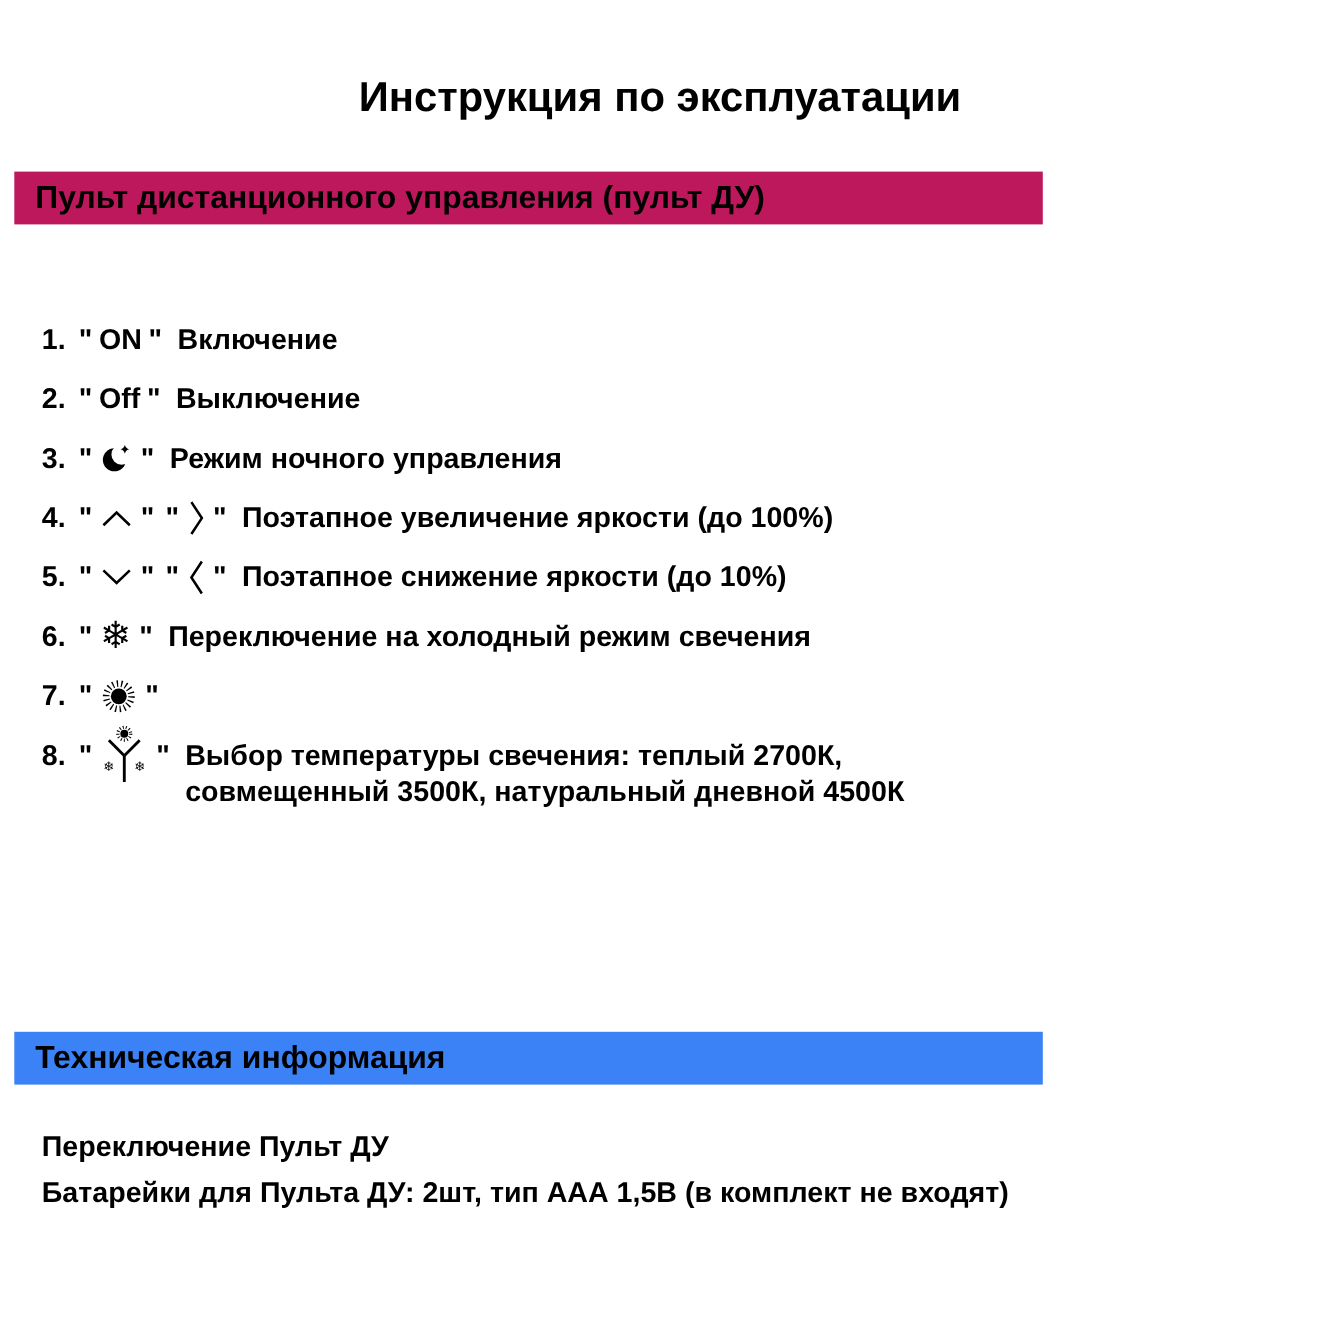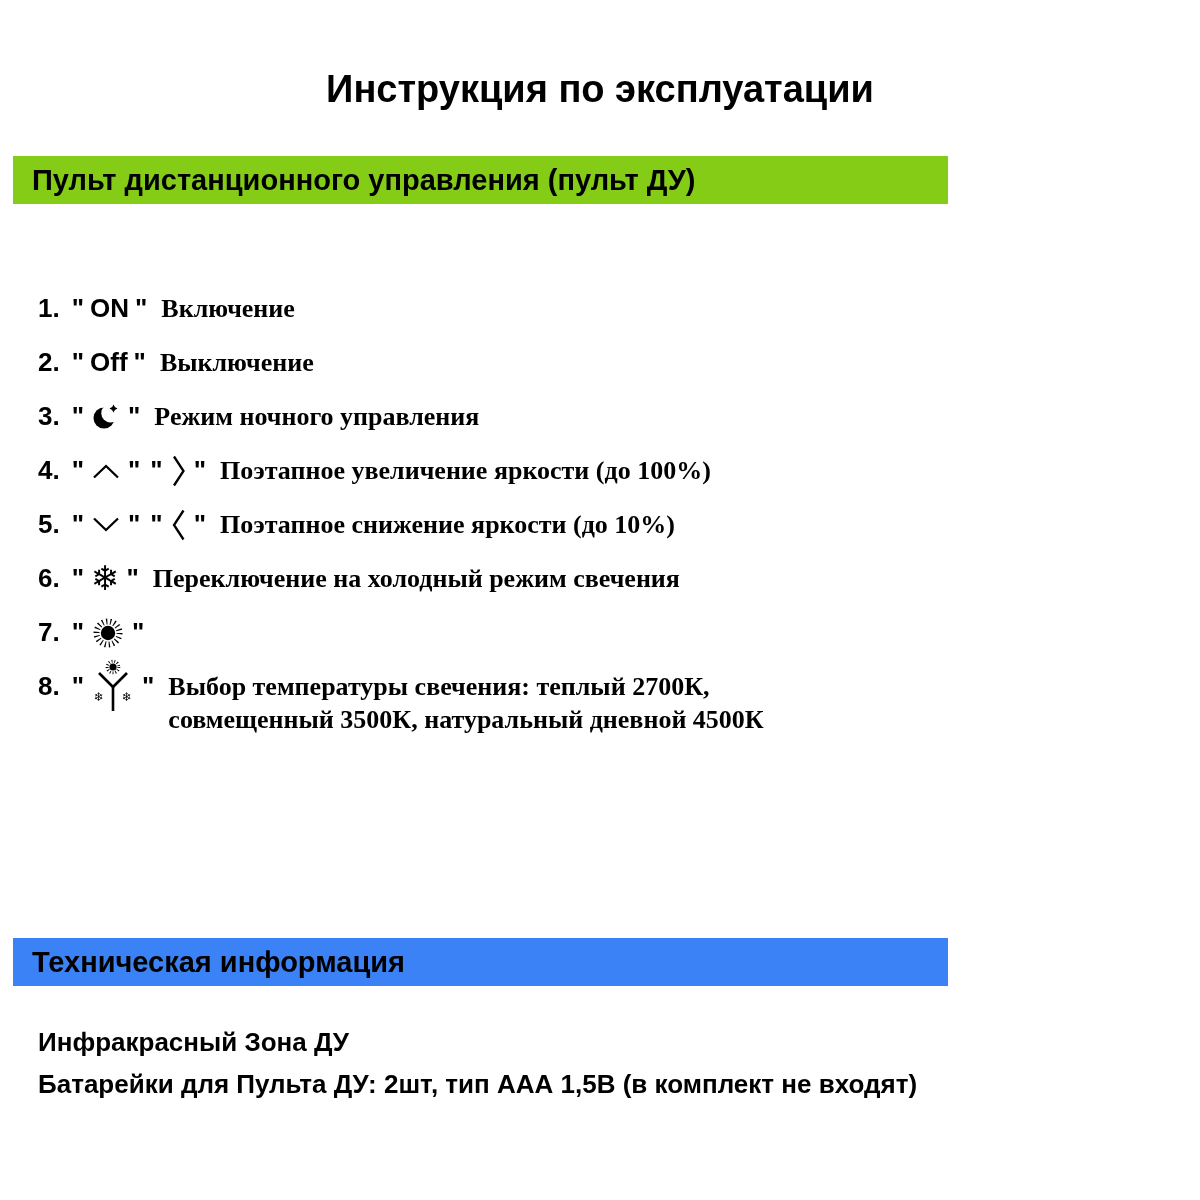--- a/index.html
+++ b/index.html
@@ -15,36 +15,36 @@
   .rows{position:absolute;left:38px;top:0;width:920px;height:940px;}
   .row{position:absolute;left:0;display:flex;align-items:flex-start;
        font-size:26px;font-weight:bold;white-space:nowrap;}
   .row .num{line-height:33px;margin-right:12px;}
   .keys{display:inline-flex;align-items:center;height:33px;}
   .q{line-height:33px;}
   .key-text{margin:0 6px;line-height:33px;}
   .key-icon{display:inline-flex;align-items:center;justify-content:center;height:33px;margin:0 7px;}
   .key-gap{display:inline-block;width:10px;}
   .label-lines{margin-left:14px;}
-  .label-line{line-height:33px;font-family:Liberation Serif, serif;}
+  .label-line{line-height:33px;}
   .snow-glyph{font-family:"DejaVu Sans",sans-serif;font-weight:normal;font-size:34px;line-height:33px;}
   .svg-snow{font-family:"DejaVu Sans",sans-serif;font-weight:normal;}
   .remote{position:absolute;left:995px;top:272px;}
   .remote text.btn-label{font-family:"Liberation Sans","DejaVu Sans",sans-serif;font-weight:bold;}
   .tech{position:absolute;left:38px;top:1026px;font-size:26px;font-weight:bold;}
   .tech-line{line-height:33px;margin-bottom:9px;white-space:nowrap;}
 </style>
 </head>
 <body>
 
 <div class="page">
 
   <h1 class="title">Инструкция по эксплуатации</h1>
 
-  <div class="section-bar bar-remote" style="background: #84cc16;">
+  <div class="section-bar bar-remote" style="background: #be185d;">
     <span>Пульт дистанционного управления (пульт ДУ)</span>
   </div>
 
   <div class="rows" id="rows">
       <div class="row" style="top: 292px;">
         <span class="num">1.</span>
         <span class="keys">
           <span class="q">"</span>
           <span class="key-text">ON</span>
           <span class="q">"</span>
@@ -231,17 +231,17 @@
     </g>
 
     <circle cx="77" cy="311" r="21" fill="#fff" stroke="#000" stroke-width="3.2"></circle>
   </svg>
 
   <div class="section-bar bar-tech" style="background: #3b82f6;">
     <span>Техническая информация</span>
   </div>
 
   <div class="tech" id="tech">
-      <div class="tech-line">Инфракрасный Зона ДУ</div>
+      <div class="tech-line">Переключение Пульт ДУ</div>
       <div class="tech-line">Батарейки для Пульта ДУ: 2шт, тип ААА 1,5В (в комплект не входят)</div>
     </div>
 
 </div>
 
 </body></html>

